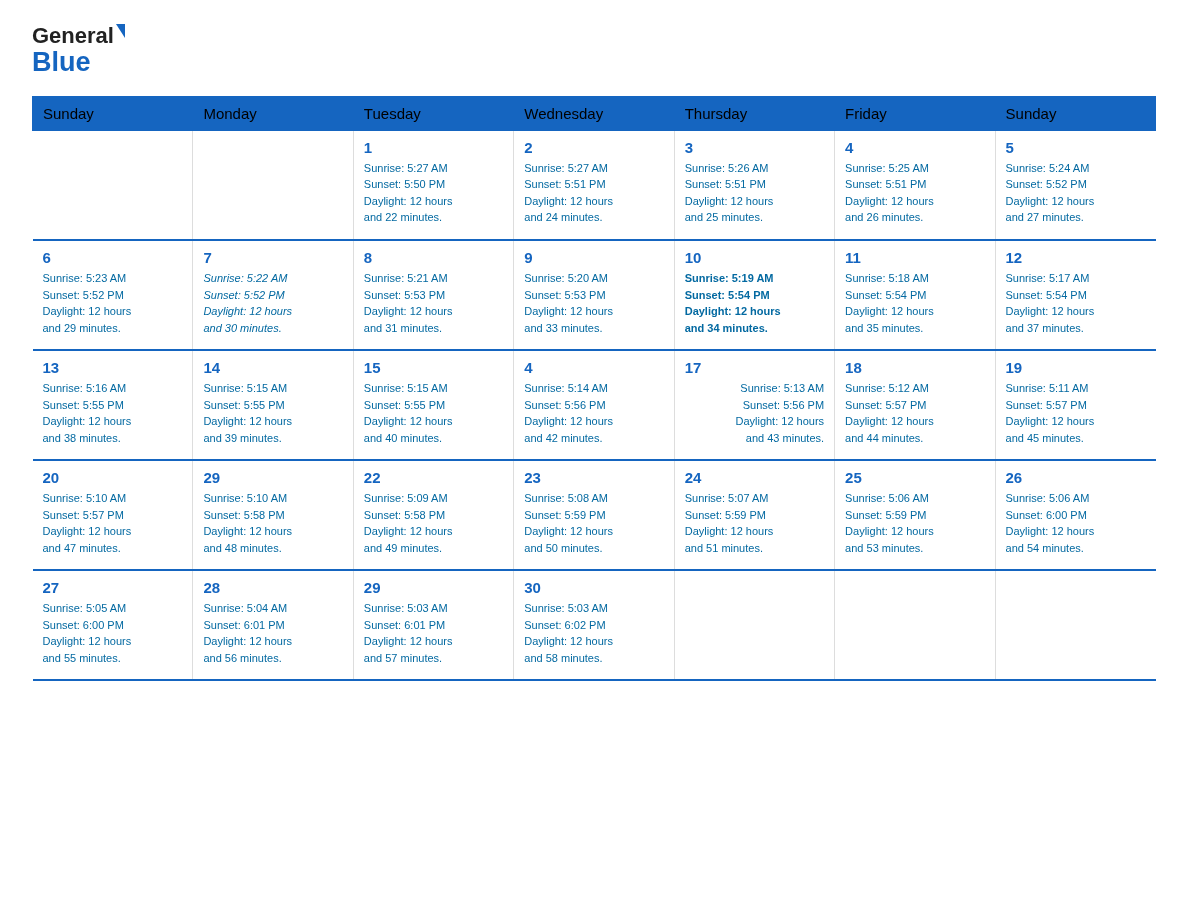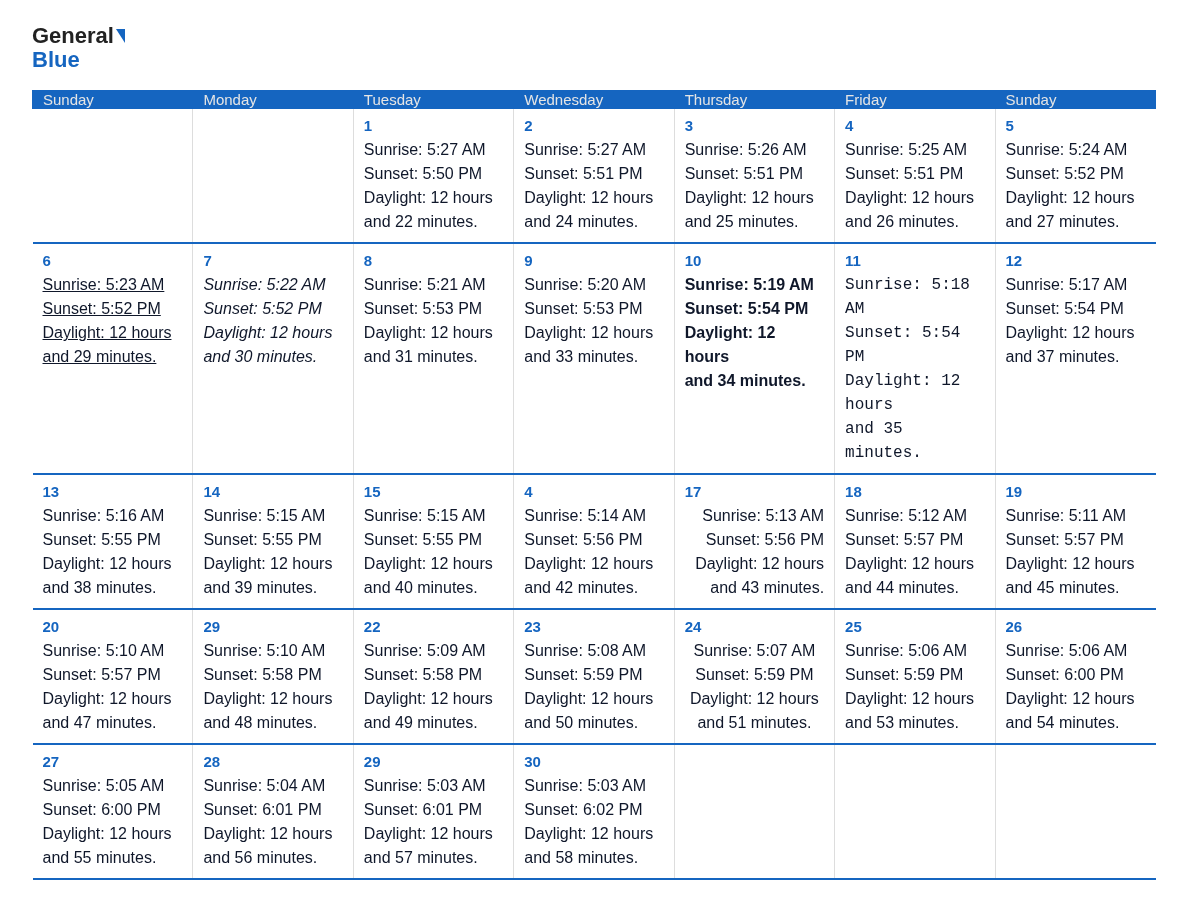--- a/index.html
+++ b/index.html
@@ -31,21 +31,20 @@
       width: 0;
       height: 0;
       border-left: 9px solid transparent;
       border-right: 0px solid transparent;
       border-top: 14px solid #1565c0;
       margin-left: 2px;
       vertical-align: middle;
     }
     .logo-line {
       display: flex;
-      align-items: center;
     }
     .title-block {
       text-align: right;
     }
     .month-title {
       font-size: 52px;
       font-weight: 300;
       color: #222;
       line-height: 1.1;
     }
@@ -56,23 +55,23 @@
     }
     table {
       width: 100%;
       border-collapse: collapse;
       table-layout: fixed;
     }
     thead tr {
       background-color: #1565c0;
     }
     thead th {
-      color: #e5e5e5;
+      color: #000000;
       text-align: left;
-      padding: 0 10px;
+      padding: 8px 10px;
       font-size: 15px;
       font-weight: normal;
       border: 1px solid #1565c0;
     }
     tbody tr {
       border-bottom: 2px solid #1565c0;
     }
     tbody td {
       vertical-align: top;
       padding: 8px 10px;
@@ -85,38 +84,38 @@
       border-right: none;
     }
     .day-number {
       font-size: 15px;
       font-weight: bold;
       color: #1565c0;
       display: block;
       margin-bottom: 4px;
     }
     .day-info {
-      font-size: 16px;
-      color: #0f172a;
+      font-size: 11px;
+      color: #0369a1;
       line-height: 1.5;
     }
     .empty-cell {
       background: #fff;
     }
   </style>
 </head>
 <body>
 
 <div class="header">
   <div class="logo">
     <div class="logo-line">
       <span class="logo-text">General</span>
       <span class="logo-triangle"></span>
     </div>
-    <span class="logo-text" style="color:#1565c0; font-size:22px;">Blue</span>
+    <span class="logo-text" style="color:#1565c0; font-size:27px;">Blue</span>
   </div>
   <div class="title-block">
     <div class="month-title"></div>
     <div class="location"></div>
   </div>
 </div>
 
 <table>
   <thead>
     <tr>
@@ -165,21 +164,21 @@
           <span class="day-number">5</span>
           <div class="day-info" style="white-space: pre-line;">Sunrise: 5:24 AM
 Sunset: 5:52 PM
 Daylight: 12 hours
 and 27 minutes.</div>
         </td>
       </tr>
       <tr>
         <td>
           <span class="day-number">6</span>
-          <div class="day-info" style="white-space: pre-line; text-decoration: underline;">Sunrise: 5:23 AM
+          <div class="day-info" style="white-space: pre-line;">Sunrise: 5:23 AM
 Sunset: 5:52 PM
 Daylight: 12 hours
 and 29 minutes.</div>
         </td>
         <td>
           <span class="day-number">7</span>
           <div class="day-info" style="white-space: pre-line; font-style: italic;">Sunrise: 5:22 AM
 Sunset: 5:52 PM
 Daylight: 12 hours
 and 30 minutes.</div>
@@ -200,21 +199,21 @@
         </td>
         <td>
           <span class="day-number">10</span>
           <div class="day-info" style="white-space: pre-line; font-weight: bold;">Sunrise: 5:19 AM
 Sunset: 5:54 PM
 Daylight: 12 hours
 and 34 minutes.</div>
         </td>
         <td>
           <span class="day-number">11</span>
-          <div class="day-info" style="white-space: pre-line; font-family: Liberation Mono, monospace;">Sunrise: 5:18 AM
+          <div class="day-info" style="white-space: pre-line;">Sunrise: 5:18 AM
 Sunset: 5:54 PM
 Daylight: 12 hours
 and 35 minutes.</div>
         </td>
         <td>
           <span class="day-number">12</span>
           <div class="day-info" style="white-space: pre-line;">Sunrise: 5:17 AM
 Sunset: 5:54 PM
 Daylight: 12 hours
 and 37 minutes.</div>
@@ -295,21 +294,21 @@
         </td>
         <td>
           <span class="day-number">23</span>
           <div class="day-info" style="white-space: pre-line;">Sunrise: 5:08 AM
 Sunset: 5:59 PM
 Daylight: 12 hours
 and 50 minutes.</div>
         </td>
         <td>
           <span class="day-number">24</span>
-          <div class="day-info" style="white-space: pre-line; text-align: center;">Sunrise: 5:07 AM
+          <div class="day-info" style="white-space: pre-line;">Sunrise: 5:07 AM
 Sunset: 5:59 PM
 Daylight: 12 hours
 and 51 minutes.</div>
         </td>
         <td>
           <span class="day-number">25</span>
           <div class="day-info" style="white-space: pre-line;">Sunrise: 5:06 AM
 Sunset: 5:59 PM
 Daylight: 12 hours
 and 53 minutes.</div>

